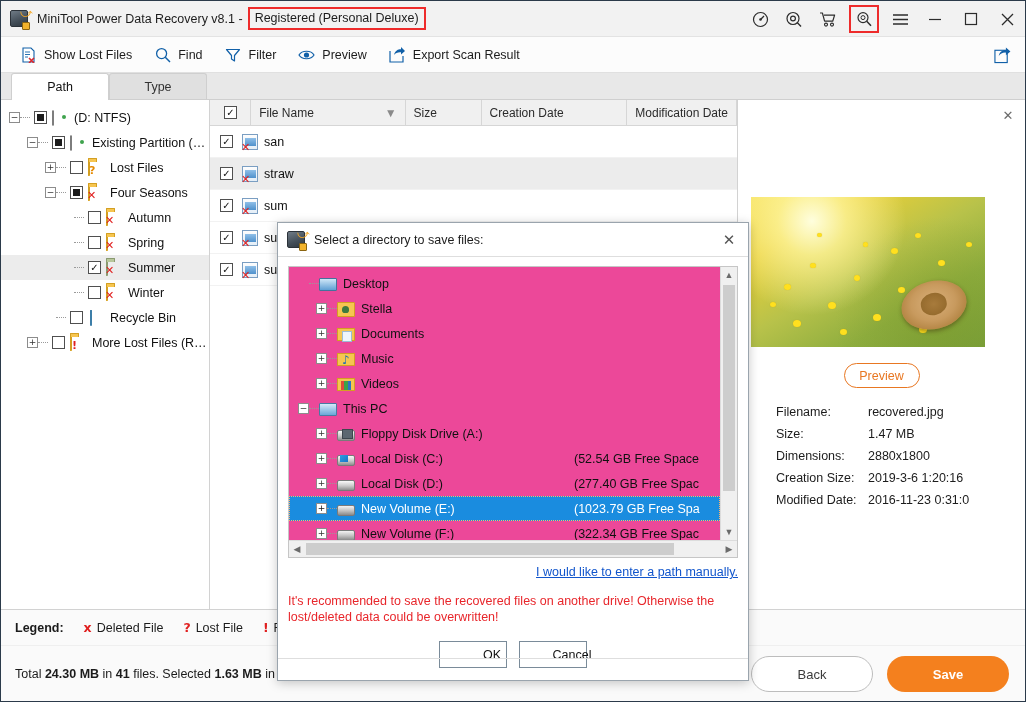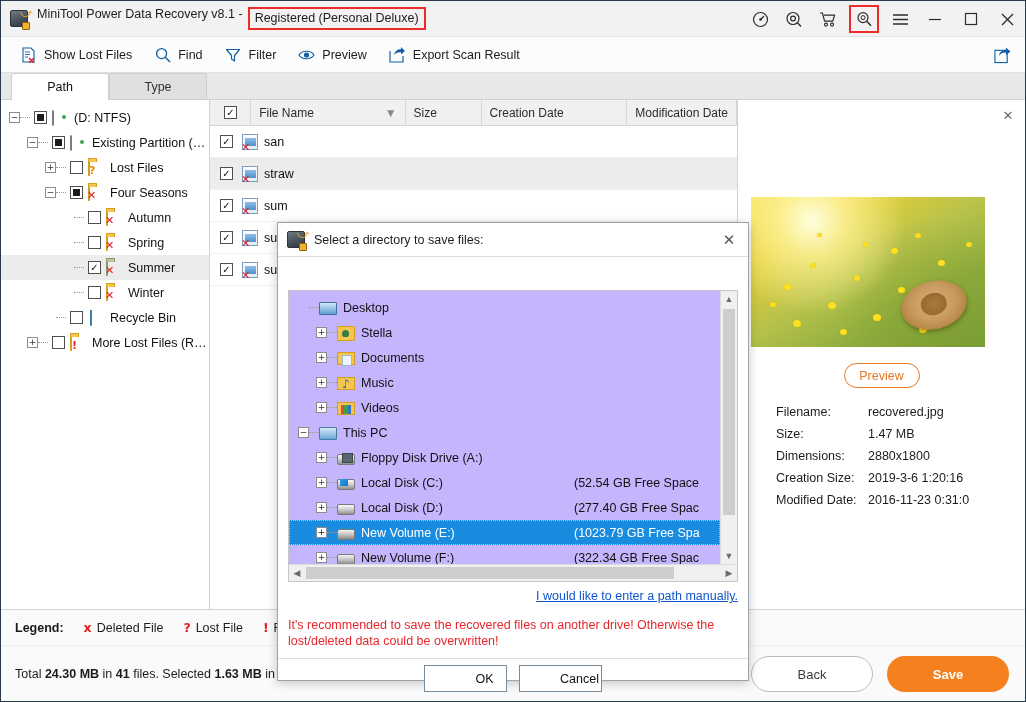--- a/index.html
+++ b/index.html
@@ -40,21 +40,21 @@
   .app-logo .arrow {
     position:absolute; right:-1px; top:-1px; width:11px; height:11px;
     color:#f5a623; font-size:12px; line-height:11px;
   }
   .app-logo .lock {
     position:absolute; right:0px; bottom:-1px; width:8px; height:8px;
     background:#f2b32c; border:1px solid #8a6410; border-radius:1px;
   }
   .title-text {
     font-size:12.5px; color:#1c1c1c; white-space:nowrap;
-    display:flex; gap:0px;
+    display:flex; align-items:center; gap:0px;
   }
   .title-reg-wrap {
     border:2px solid #ee2b2b;
     padding:3px 5px 4px 5px;
     margin-left:5px;
     line-height:1;
   }
   .title-icons {
     position:absolute; right:0; top:0; height:36px;
     display:flex; align-items:center;
@@ -286,22 +286,22 @@
     border-bottom:1px solid #dedede; position:relative; padding-left:9px;
     font-size:12.5px; color:#1c1c1c;
   }
   .dlg-head .app-logo { margin-left:0; }
   .dlg-close {
     position:absolute; right:10px; top:8px; width:18px; height:18px;
     display:flex; align-items:center; justify-content:center; color:#555; font-size:15px;
   }
   .dlg-body { flex:1 1 auto; padding:9px 10px 0 10px; display:flex; flex-direction:column; min-height:0;}
   .dtree-wrap {
-    flex:0 0 292px; border:1px solid #c6c6c6; background:#c4b5fd;
-    position:relative; overflow:hidden;margin-top:24px;
+    flex:0 0 292px; border:1px solid #c6c6c6; background:#ec4899;
+    position:relative; overflow:hidden;
   }
   .dtree { position:absolute; left:0; top:0; right:17px; bottom:17px; overflow:hidden; padding-top:4px;}
   .drow { height:25px; display:flex; align-items:center; font-size:12.5px; color:#111; white-space:nowrap; position:relative;}
   .drow.sel { background:#1a8cdf; color:#fff; outline:1px dotted #ffb36b; outline-offset:-1px; }
   .drow .free { position:absolute; left:285px; white-space:nowrap; }
   .dico { width:18px; height:16px; flex:0 0 18px; margin-right:6px; position:relative;}
   .i-desktop{ width:16px;height:13px;margin-top:2px;background:linear-gradient(180deg,#cfe6f7,#5f9fd4);border:1px solid #43739c;border-radius:1px;}
   .i-user{ width:15px;height:15px;margin-top:1px;background:#f6c550;border:1px solid #d39f22;border-radius:1px;}
   .i-user::after{content:"";position:absolute;left:4px;top:3px;width:7px;height:7px;border-radius:50% 50% 40% 40%;background:#3d7a3f;}
   .i-doc{ width:15px;height:13px;margin-top:2px;background:#f6c550;border:1px solid #d39f22;}
@@ -332,21 +332,21 @@
   .hb-thumb { position:absolute; left:17px; width:368px; top:2px; bottom:2px; background:#cdcdcd; }
   .dlg-link {
     text-align:right; margin-top:7px; margin-bottom:6px;
     font-size:12.5px;
   }
   .dlg-link a { color:#1155cc; text-decoration:underline; }
   .dlg-sep { height:1px; background:#d9d9d9; margin-bottom:8px; }
   .dlg-warn { color:#e8262b; font-size:12.5px; line-height:16px; }
   .dlg-btns { display:flex; justify-content:center; gap:12px; margin-top:16px; }
   .dbtn {
-    width:83px; height:27px; border:1px solid #7a8b99; background:#ffffff;
+    width:68px; height:27px; border:1px solid #7a8b99; background:#ffffff;
     font-size:12.5px; color:#111; display:flex; align-items:center; justify-content:center;padding-left:38px;
   }
   .dlg-foot { height:22px; flex:0 0 22px; border-top:1px solid #dedede; margin-top:auto; }
 </style>
 </head>
 <body>
 
 <div id="app">
 
   <div class="titlebar">

